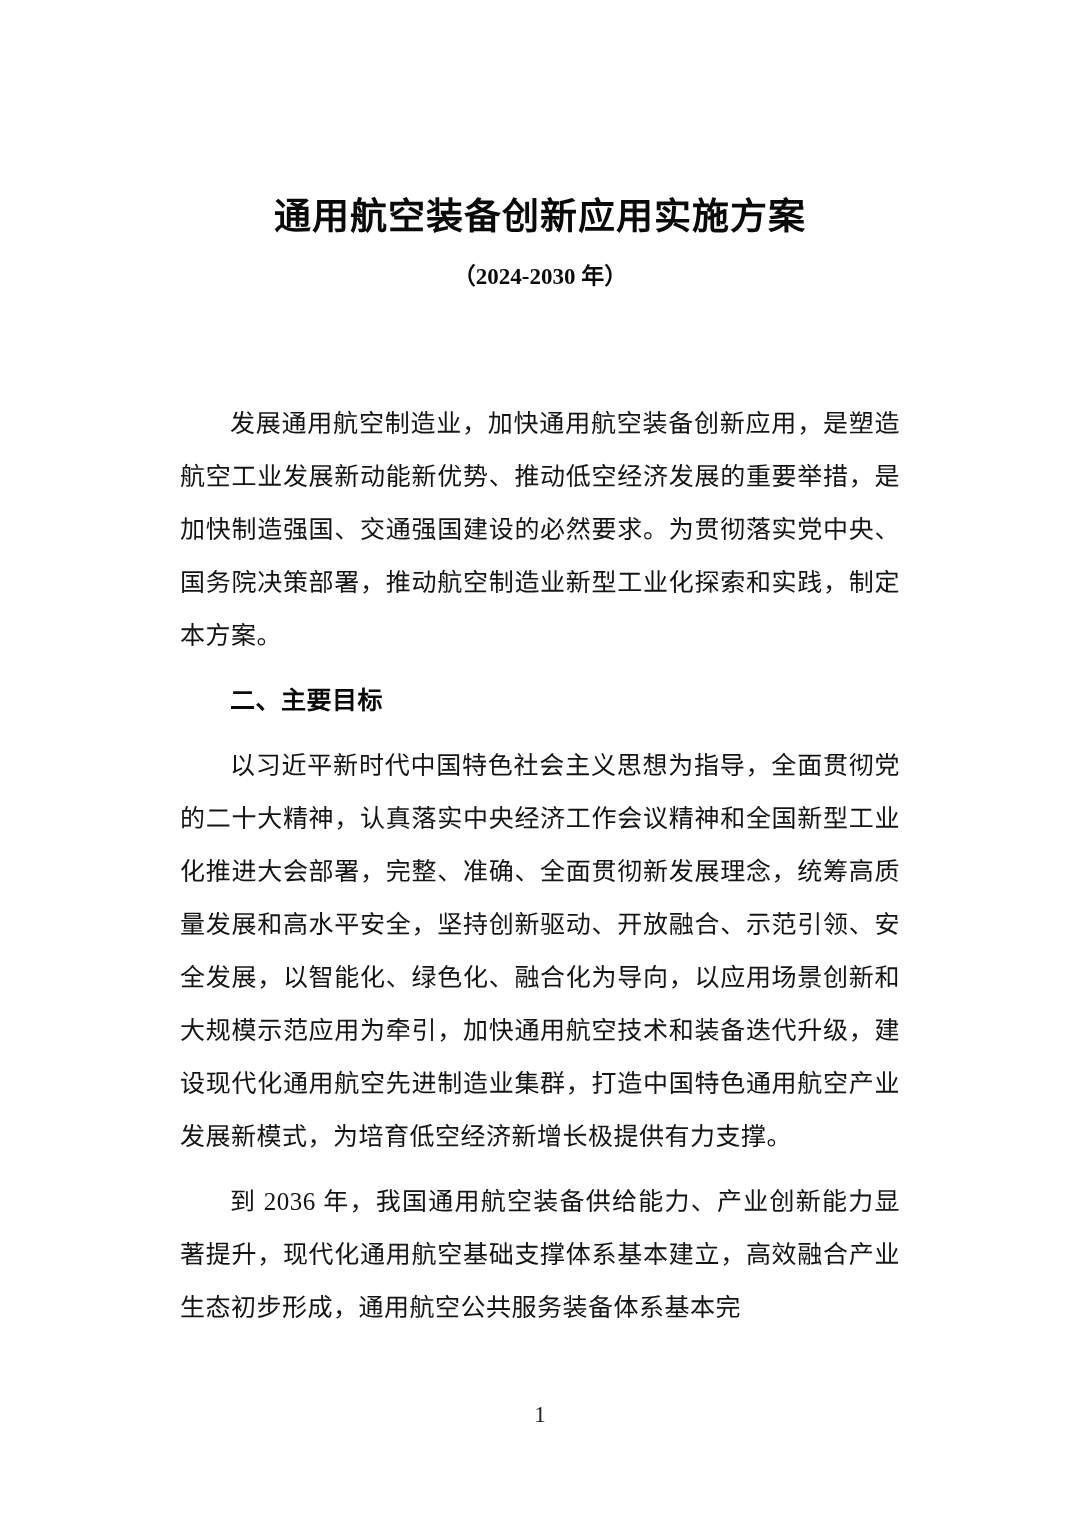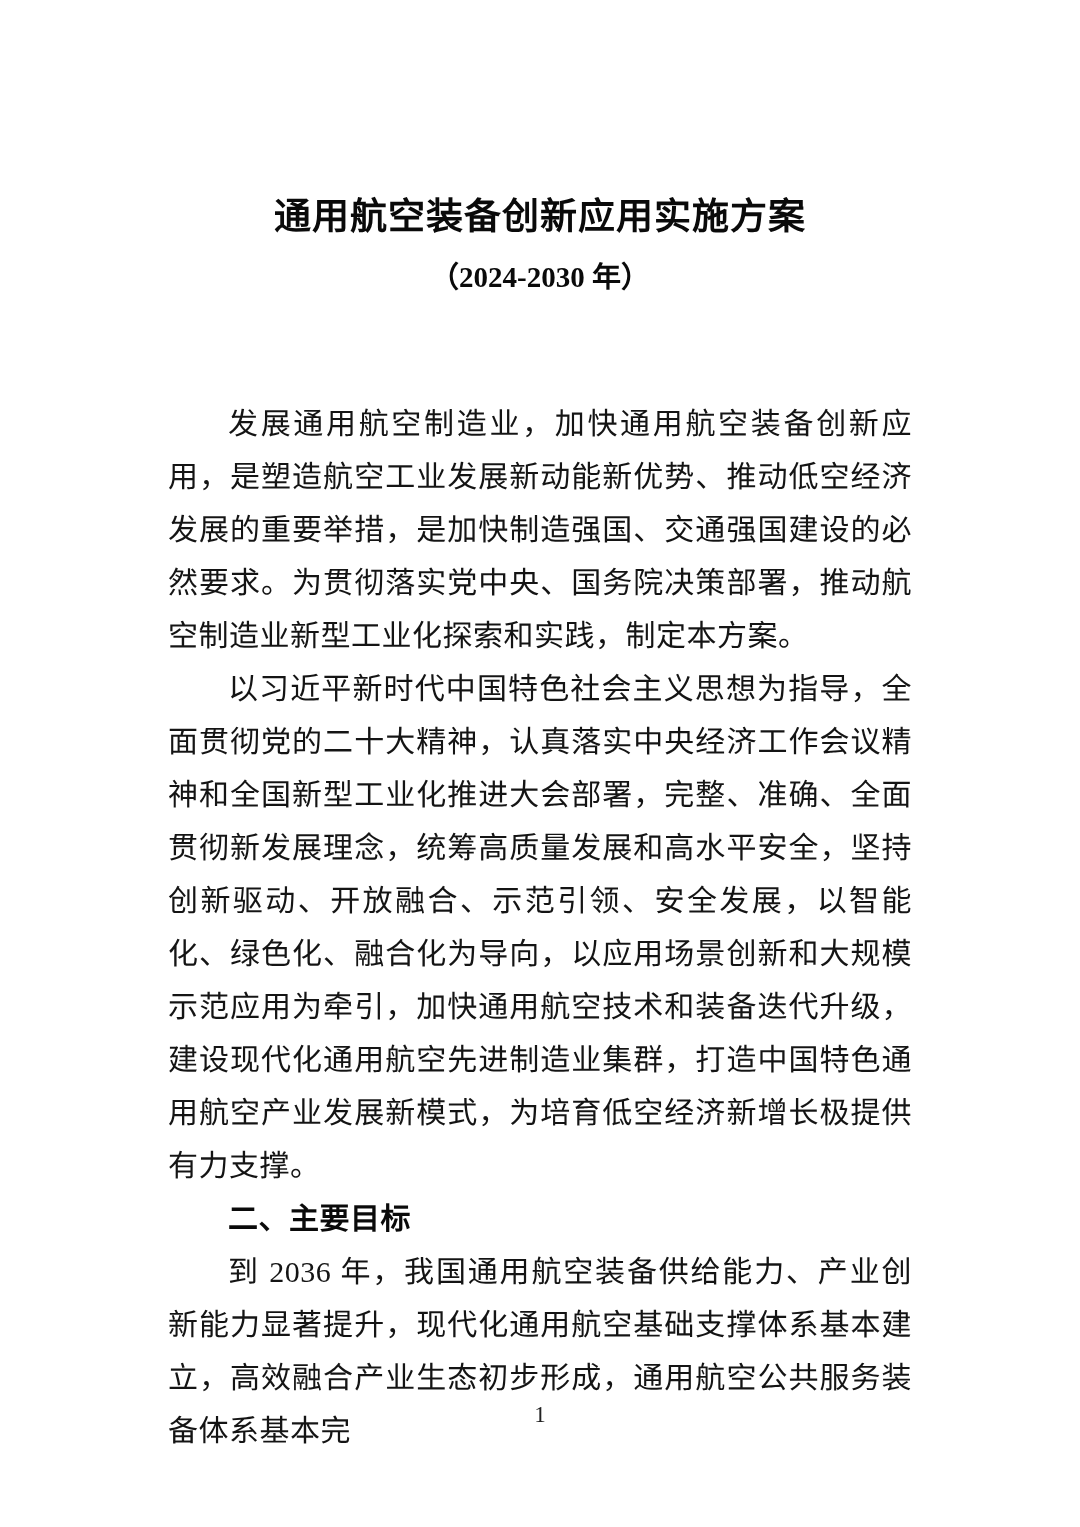--- a/index.html
+++ b/index.html
@@ -19,32 +19,32 @@
     margin: 0;
     font-size: 37px;
     line-height: 50px;
     font-weight: bold;
     text-align: center;
     letter-spacing: 1px;
     color: #0a0a0a;
   }
   .doc-subtitle {
     margin: 12px 0 0 0;
-    font-size: 29px;
+    font-size: 23px;
     line-height: 46px;
     font-weight: bold;
     text-align: center;
     color: #0a0a0a;
   }
   .doc-body {
     margin-top: 97px;
   }
   .para {
-    margin: 0;
-    font-size: 30px;
+    margin: 12px;
+    font-size: 25px;
     line-height: 53px;
     text-align: justify;
     text-justify: inter-ideograph;
     letter-spacing: 0.5px;
     color: #141414;
   }
   .para.body-para {
     text-indent: 2em;
     font-weight: 400;
   }
@@ -70,21 +70,21 @@
 <body>
 
 <div class="page">
   <h1 class="doc-title">通用航空装备创新应用实施方案</h1>
   <h2 class="doc-subtitle">（2024-2030 年）</h2>
 
   <div class="doc-body">
     <p class="para body-para">发展通用航空制造业，加快通用航空装备创新应用，是塑造航空工业发展新动能新优势、推动低空经济发展的重要举措，是加快制造强国、交通强国建设的必然要求。为贯彻落实党中央、国务院决策部署，推动航空制造业新型工业化探索和实践，制定本方案。</p>
 
 
+    <p class="para section-heading">二、主要目标</p>
+
     <p class="para body-para">以习近平新时代中国特色社会主义思想为指导，全面贯彻党的二十大精神，认真落实中央经济工作会议精神和全国新型工业化推进大会部署，完整、准确、全面贯彻新发展理念，统筹高质量发展和高水平安全，坚持创新驱动、开放融合、示范引领、安全发展，以智能化、绿色化、融合化为导向，以应用场景创新和大规模示范应用为牵引，加快通用航空技术和装备迭代升级，建设现代化通用航空先进制造业集群，打造中国特色通用航空产业发展新模式，为培育低空经济新增长极提供有力支撑。</p>
-
-    <p class="para section-heading">二、主要目标</p>
 
     <p class="para body-para">到 2036 年，我国通用航空装备供给能力、产业创新能力显著提升，现代化通用航空基础支撑体系基本建立，高效融合产业生态初步形成，通用航空公共服务装备体系基本完</p>
   </div>
 
   <div class="page-number">1</div>
 </div>
 
 </body></html>

